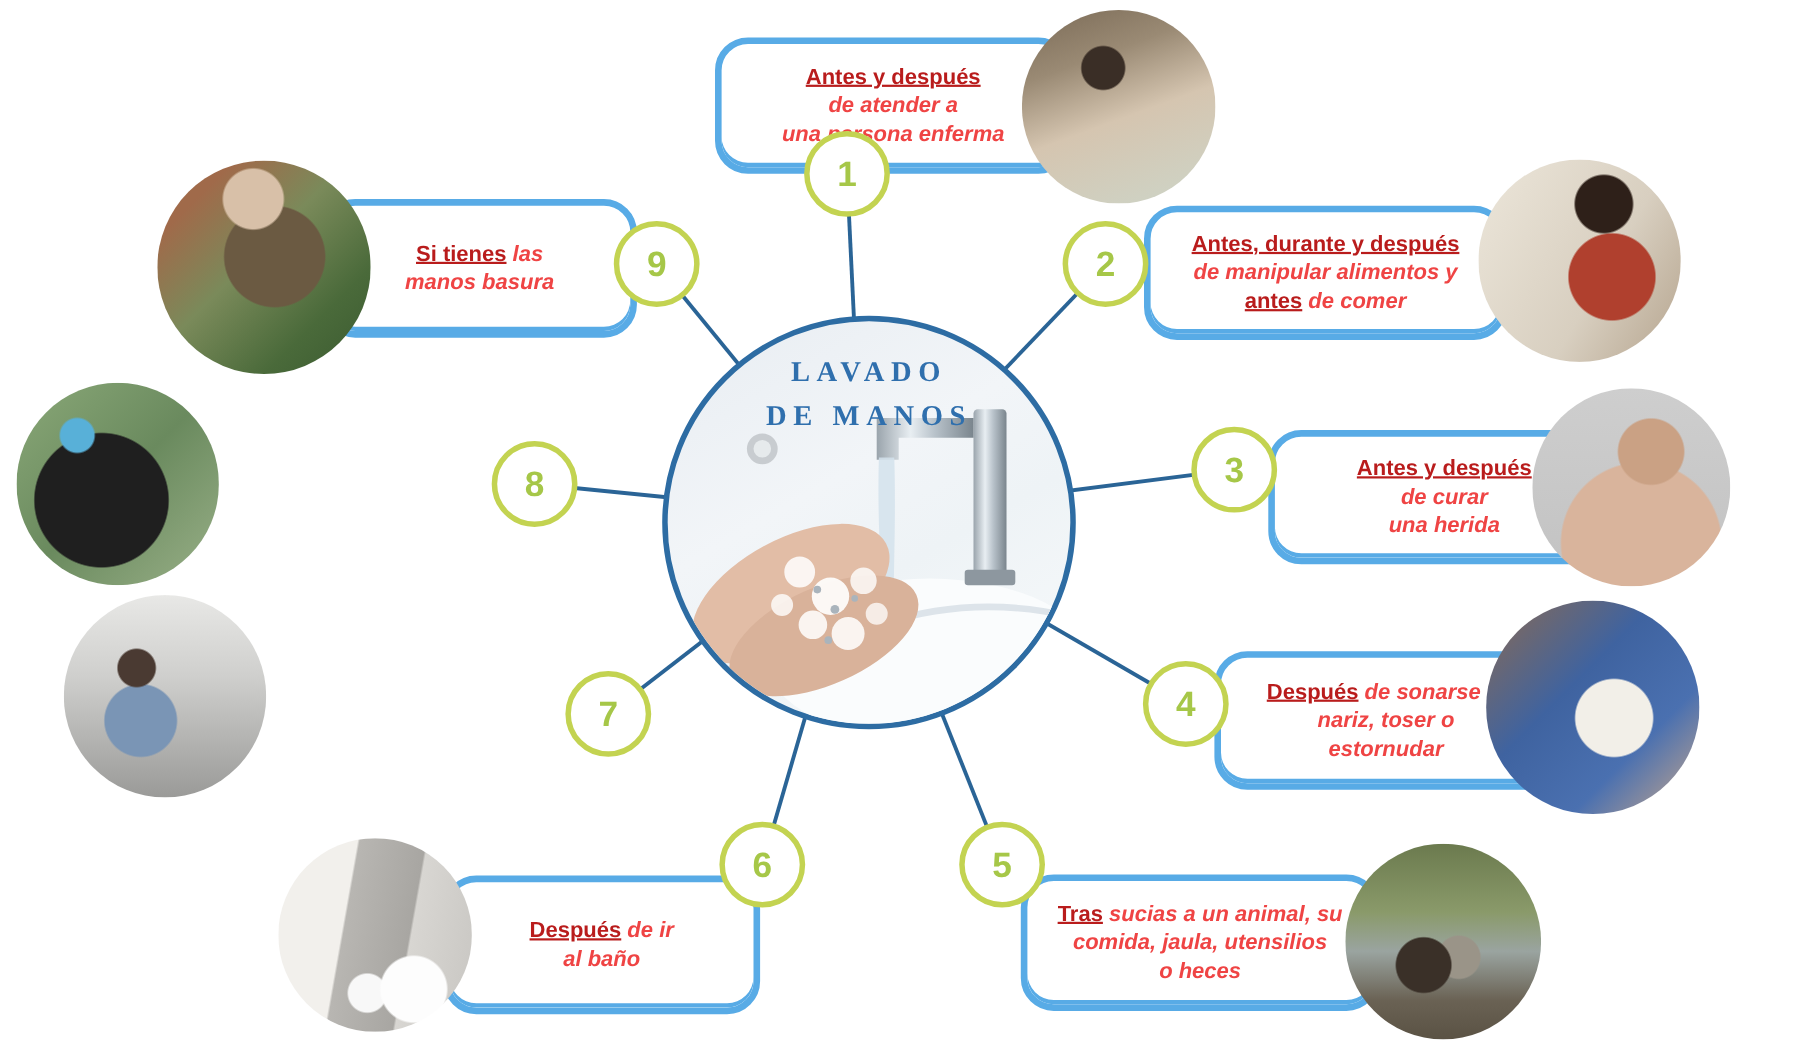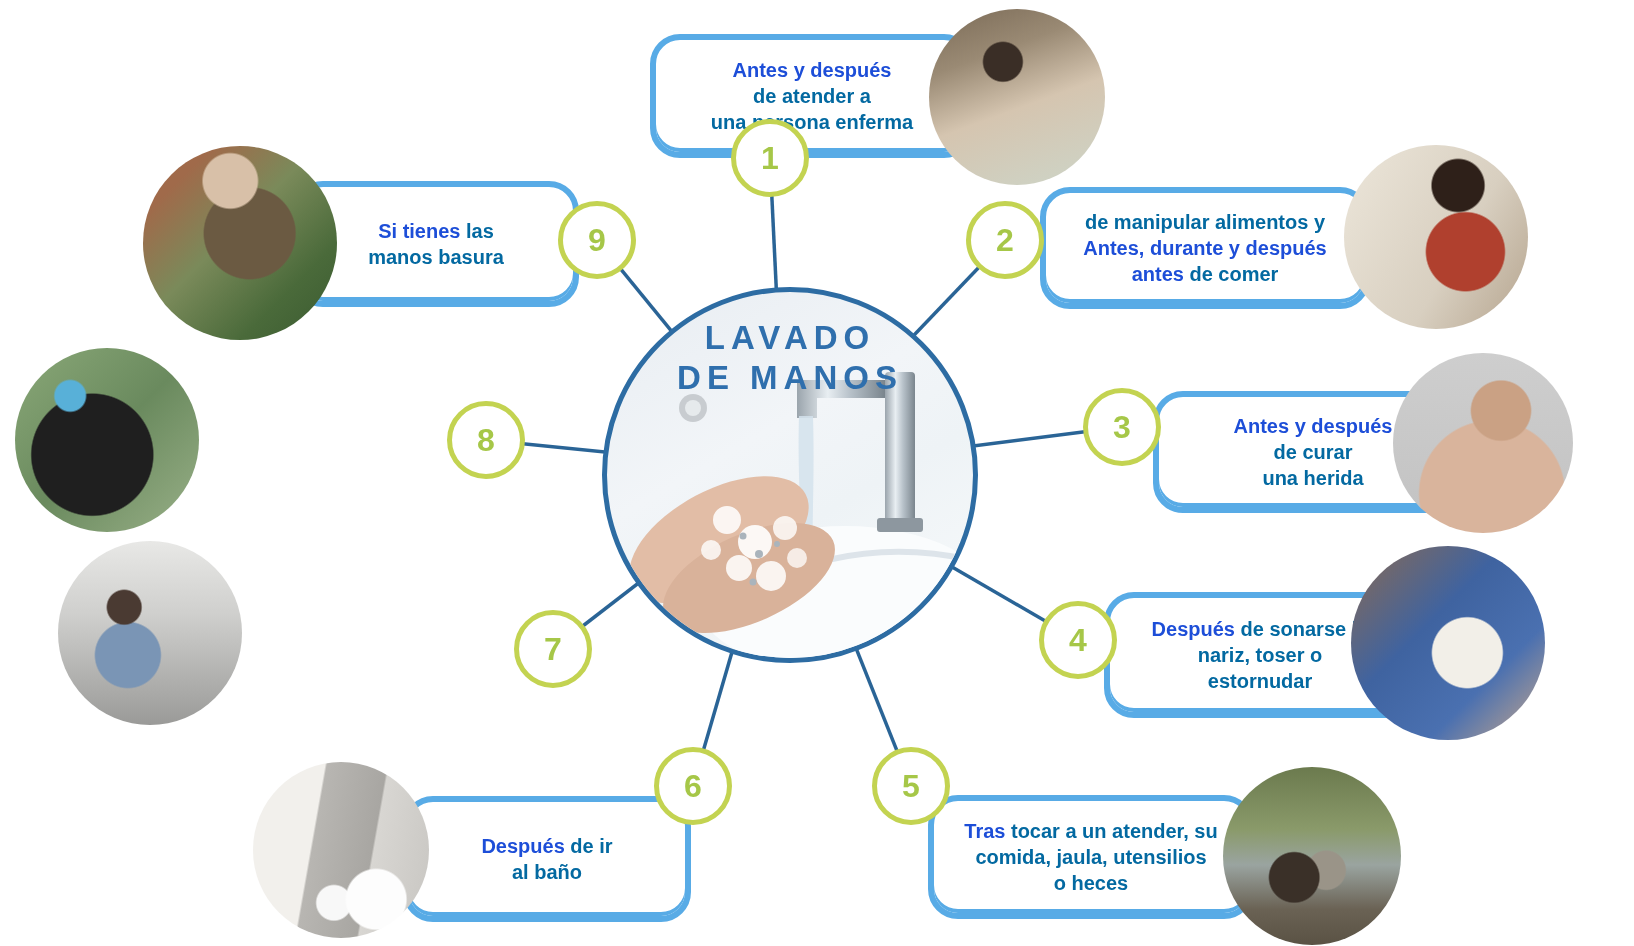--- a/index.html
+++ b/index.html
@@ -12,22 +12,22 @@
   .connectors line{stroke:#2a6496;stroke-width:3.5px;}
   
   .box{
     position:absolute;z-index:2;background:#ffffff;
     border:6px solid #58abe6;border-radius:30px;
     box-shadow:inset 0 -4px 0 #58abe6;
     display:flex;flex-direction:column;align-items:center;justify-content:center;
     text-align:center;font-weight:700;font-size:20px;line-height:26px;
   }
   .tline{white-space:nowrap;}
-  .seg-accent{color:#1d4ed8;}
-  .seg-dark{color:#0369a1;}
+  .seg-accent{color:#b91c1c;text-decoration:underline;}
+  .seg-dark{color:#ef4444;font-style:italic;}
   .box-1{left:650px;top:34px;width:312px;height:112px;}
   .box-2{left:1040px;top:187px;width:318px;height:110px;}
   .box-3{left:1153px;top:391px;width:308px;height:110px;}
   .box-4{left:1104px;top:592px;width:300px;height:114px;}
   .box-5{left:928px;top:795px;width:314px;height:112px;}
   .box-6{left:403px;top:796px;width:276px;height:114px;align-items:center;}
   .box-7{left:218px;top:591px;width:288px;height:113px;}
   .box-8{left:160px;top:387px;width:301px;height:115px;}
   .box-9{left:293px;top:181px;width:274px;height:114px;}
   
@@ -94,21 +94,21 @@
   
   .center{
     position:absolute;z-index:5;left:602px;top:287px;width:366px;height:366px;
     border-radius:50%;border:5px solid #2d6ca3;box-sizing:content-box;
     overflow:hidden;
     background:linear-gradient(150deg,#e8edf2 0%,#f2f5f8 40%,#eef3f6 60%,#f8fafb 100%);
   }
   .center-scene{position:absolute;left:0;top:0;width:100%;height:100%;}
   .center-title{
     position:absolute;left:0;top:26px;width:100%;text-align:center;
-    color:#2f6fad;font-weight:700;font-size:33px;line-height:40px;letter-spacing:6px;
+    color:#2f6fad;font-weight:700;font-size:26px;line-height:40px;letter-spacing:6px;font-family:Liberation Serif, serif;
   }
 </style>
 </head>
 <body>
 
 <div class="canvas">
 
   <svg class="connectors" viewBox="0 0 1634 946">
     <line x1="785" y1="470" x2="770" y2="158"></line>
     <line x1="785" y1="470" x2="1005" y2="240"></line>
@@ -123,22 +123,22 @@
 
   <div class="box box-1">
     <div class="tline"><span class="seg seg-accent">Antes y después</span></div>
     <div class="tline"><span class="seg seg-dark">de atender a</span></div>
     <div class="tline"><span class="seg seg-dark">una persona enferma</span></div>
   </div>
   <div class="photo photo-1" title="Mujer atendiendo a una persona enferma en la cama"></div>
   <div class="badge badge-1">1</div>
 
   <div class="box box-2">
+    <div class="tline"><span class="seg seg-accent">Antes, durante y después</span></div>
     <div class="tline"><span class="seg seg-dark">de manipular alimentos y</span></div>
-    <div class="tline"><span class="seg seg-accent">Antes, durante y después</span></div>
     <div class="tline"><span class="seg seg-accent">antes</span><span class="seg seg-dark"> de comer</span></div>
   </div>
   <div class="photo photo-2" title="Mujer manipulando alimentos en la cocina"></div>
   <div class="badge badge-2">2</div>
 
   <div class="box box-3">
     <div class="tline"><span class="seg seg-accent">Antes y después</span></div>
     <div class="tline"><span class="seg seg-dark">de curar</span></div>
     <div class="tline"><span class="seg seg-dark">una herida</span></div>
   </div>
@@ -147,21 +147,21 @@
 
   <div class="box box-4">
     <div class="tline"><span class="seg seg-accent">Después</span><span class="seg seg-dark"> de sonarse la</span></div>
     <div class="tline"><span class="seg seg-dark">nariz, toser o</span></div>
     <div class="tline"><span class="seg seg-dark">estornudar</span></div>
   </div>
   <div class="photo photo-4" title="Hombre sonándose la nariz con un pañuelo"></div>
   <div class="badge badge-4">4</div>
 
   <div class="box box-5">
-    <div class="tline"><span class="seg seg-accent">Tras</span><span class="seg seg-dark"> tocar a un atender, su</span></div>
+    <div class="tline"><span class="seg seg-accent">Tras</span><span class="seg seg-dark"> sucias a un animal, su</span></div>
     <div class="tline"><span class="seg seg-dark">comida, jaula, utensilios</span></div>
     <div class="tline"><span class="seg seg-dark">o heces</span></div>
   </div>
   <div class="photo photo-5" title="Persona sosteniendo un gato junto a un árbol"></div>
   <div class="badge badge-5">5</div>
 
   <div class="box box-6">
     <div class="tline"><span class="seg seg-accent">Después</span><span class="seg seg-dark"> de ir</span></div>
     <div class="tline"><span class="seg seg-dark">al baño</span></div>
   </div>

